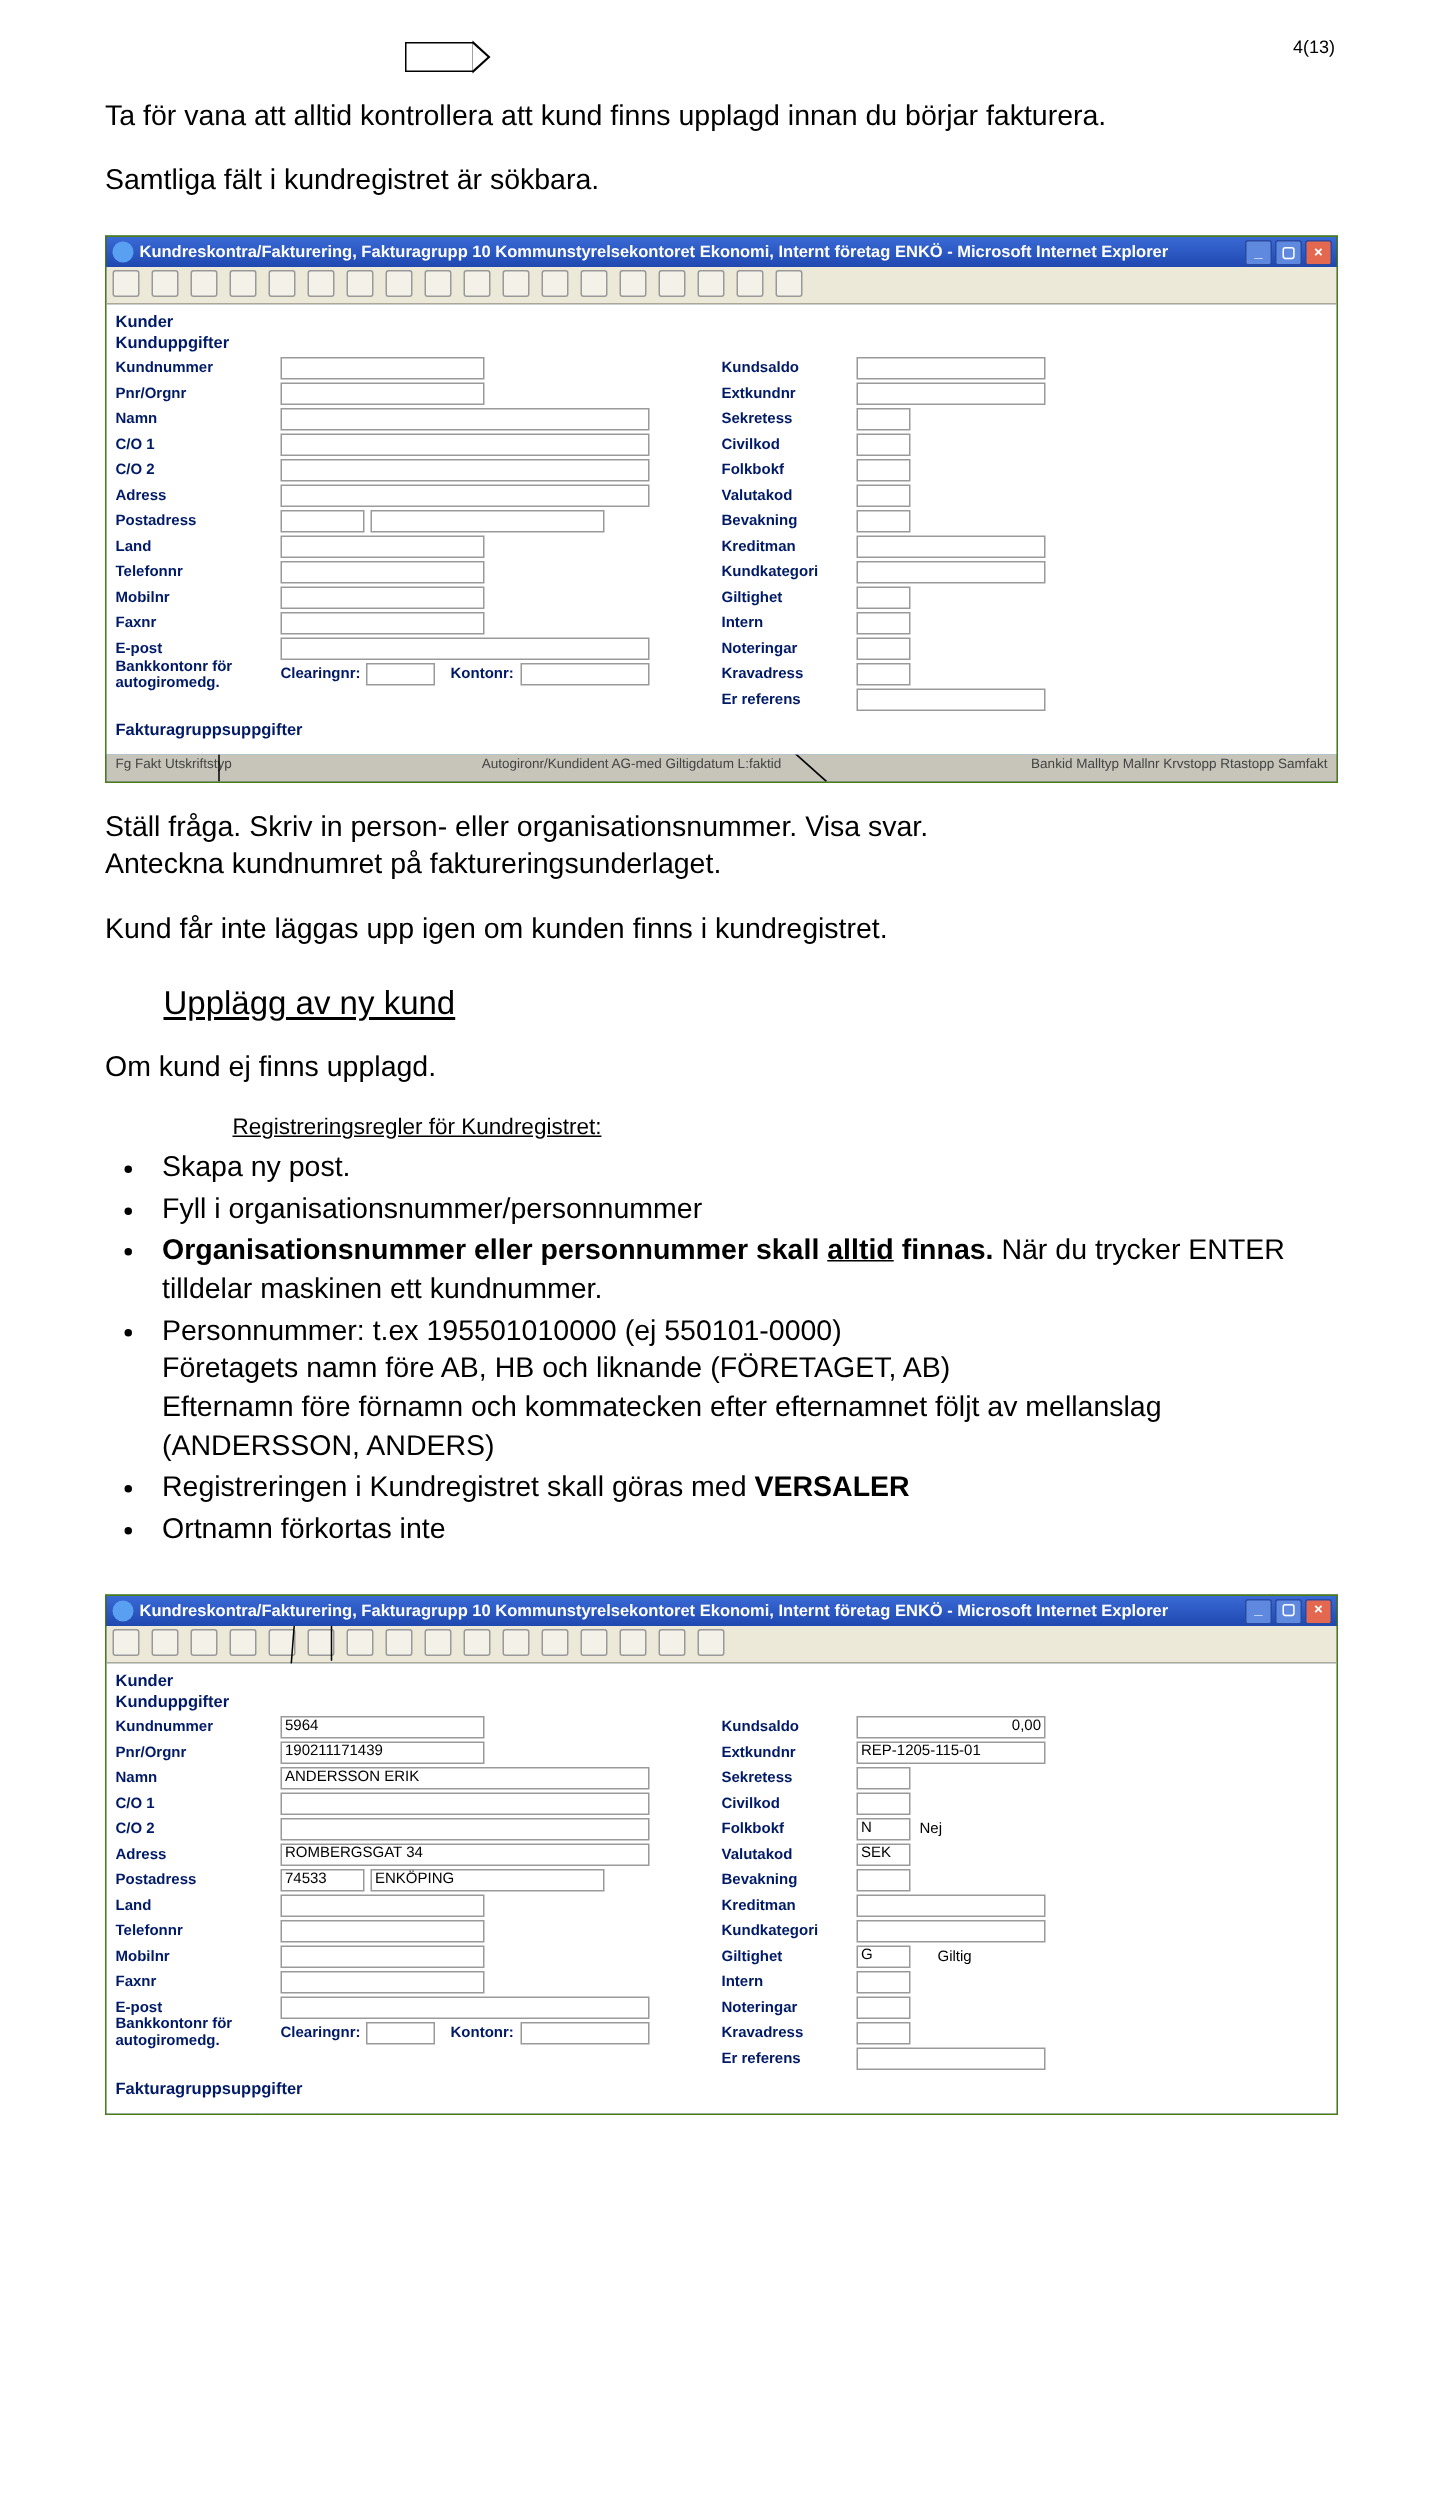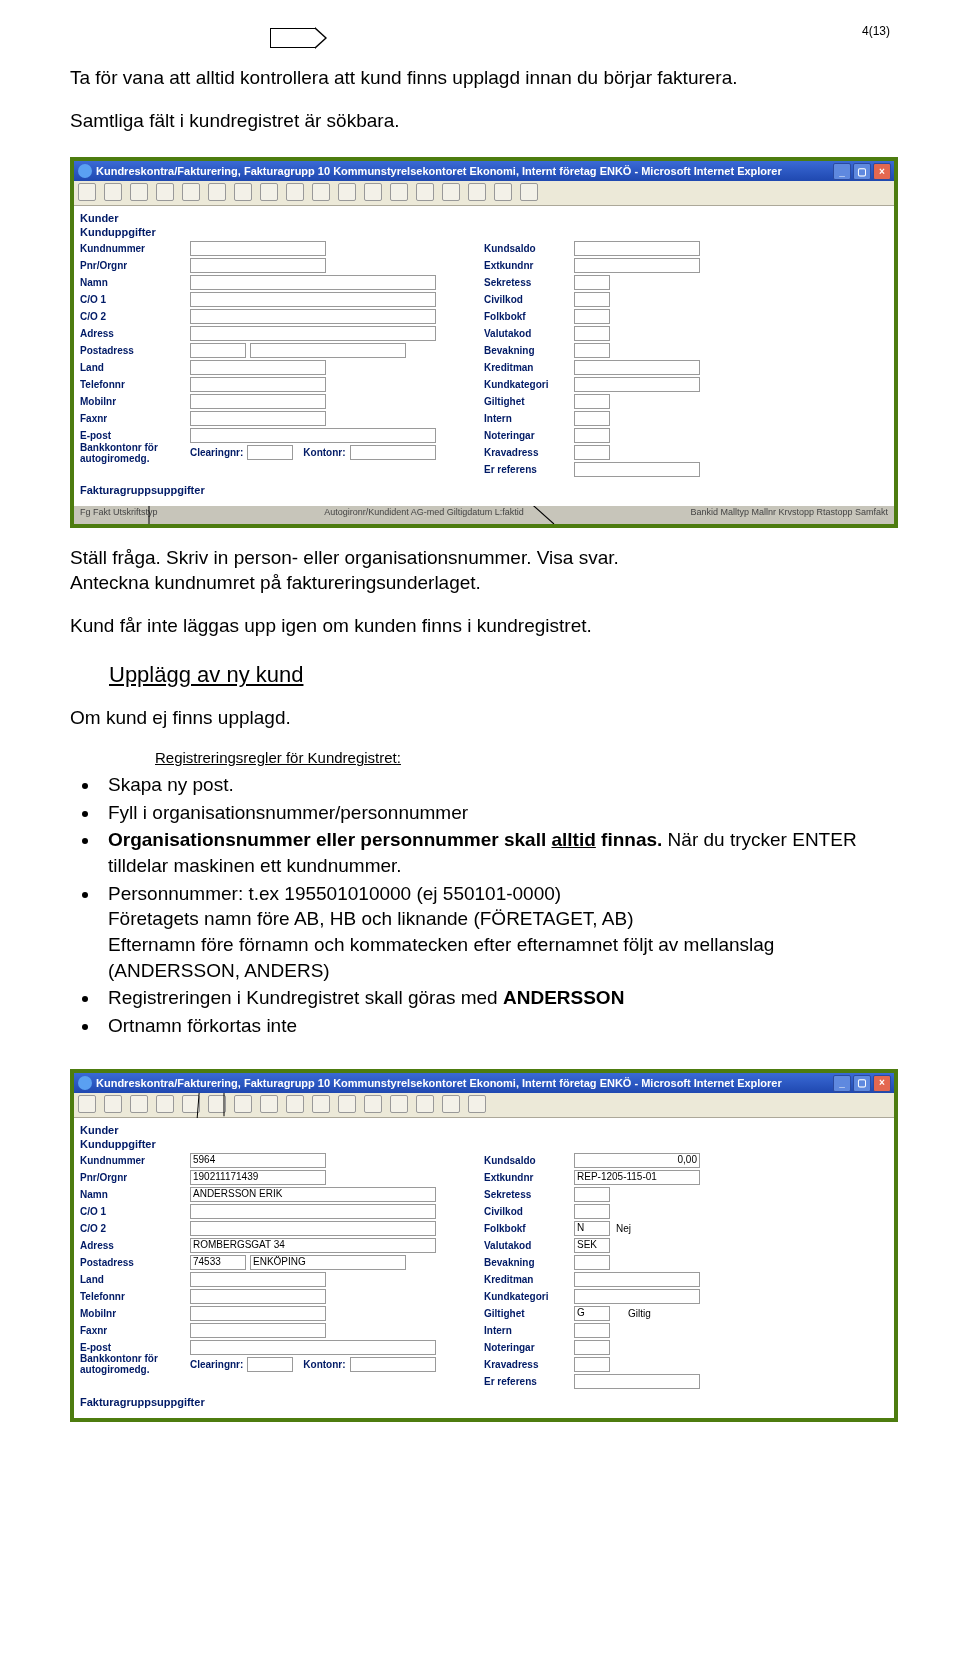--- a/index.html
+++ b/index.html
@@ -57,21 +57,21 @@
   }
   .para {
     font-size: 19px;
     margin-top: 18px;
     line-height: 1.3;
   }
   
   .win {
     width: 820px;
     margin: 24px 0 10px 0;
-    border: 4px solid #4d7c0f;
+    border: 1px solid #4d7c0f;
     font-size: 11px;
     background: #0c4a6e;
     position: relative;
   }
   .titlebar {
     background: linear-gradient(#3a6ad6, #1f48b0);
     color: #fff;
     font-weight: bold;
     height: 20px;
     line-height: 20px;
@@ -363,21 +363,21 @@
     <li>Fyll i organisationsnummer/personnummer</li>
     <li>
       <b><span>Organisationsnummer eller personnummer skall </span><span class="u">alltid</span><span> finnas.</span></b><span> När du trycker ENTER tilldelar maskinen ett kundnummer.</span>
     </li>
     <li>
       <span>Personnummer: t.ex 195501010000 (ej 550101-0000)</span><br>
       <span>Företagets namn före AB, HB och liknande (FÖRETAGET, AB)</span><br>
       <span>Efternamn före förnamn och kommatecken efter efternamnet följt av mellanslag (ANDERSSON, ANDERS)</span>
     </li>
     <li>
-      <span>Registreringen i Kundregistret skall göras med </span><b>ANDERSSON</b>
+      <span>Registreringen i Kundregistret skall göras med </span><b>VERSALER</b>
     </li>
     <li>Ortnamn förkortas inte</li>
   </ul>
 
   <div class="win" style="margin-top:30px">
     <svg class="pointer" viewBox="0 0 820 320" preserveAspectRatio="none">
       <line x1="150" y1="-160" x2="150" y2="40" stroke="#000" stroke-width="1"></line>
       <line x1="140" y1="-160" x2="100" y2="320" stroke="#000" stroke-width="1"></line>
     </svg>
     <div class="titlebar">

